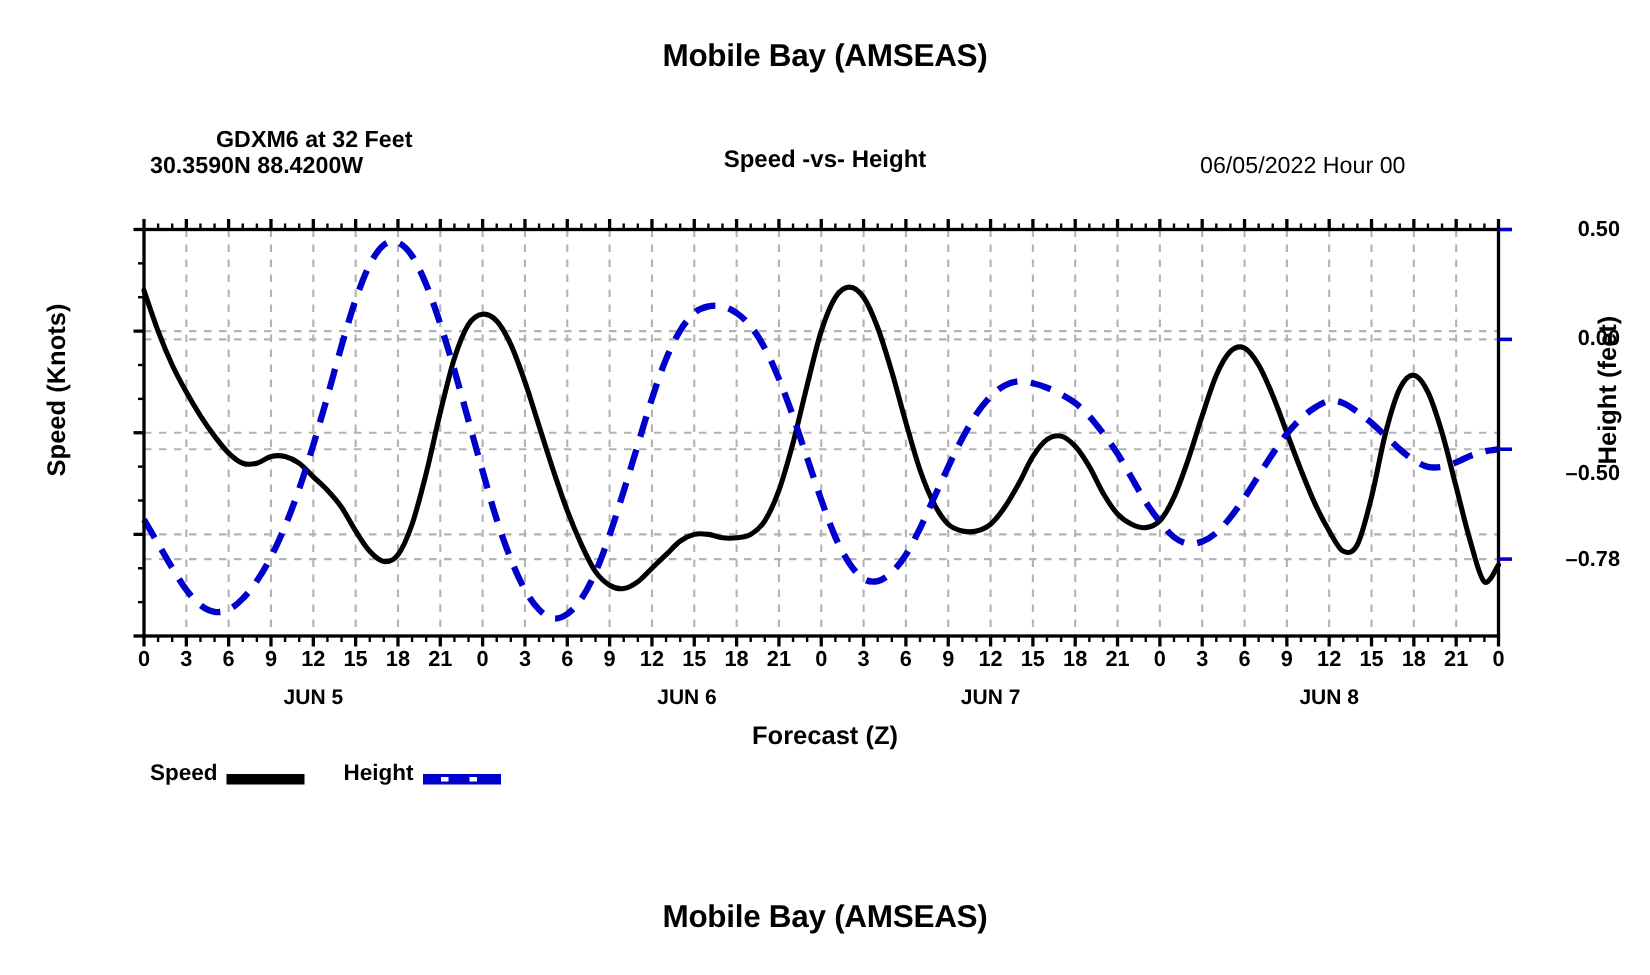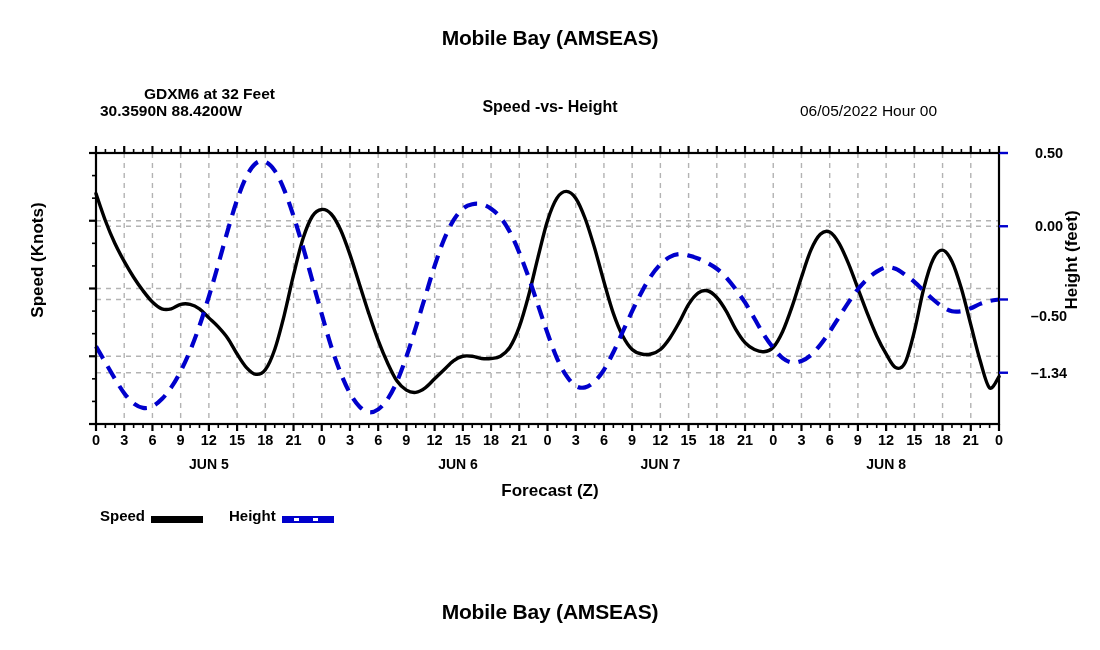--- a/index.html
+++ b/index.html
@@ -73,21 +73,21 @@
   #xlabel {
     left: 350px; top: 481px; width: 400px;
     text-align: center;
     font-size: 17px;
     font-weight: bold;
   }
   .ytick-right {
     position: absolute;
     left: 1018px;
     width: 62px;
-    text-align: center;
+    text-align: right;
     font-size: 14.5px;
     font-weight: bold;
     transform: translateY(-50%);
   }
   .xtick-hour {
     position: absolute;
     top: 432px;
     width: 24px;
     margin-left: -12px;
     text-align: center;
@@ -138,21 +138,21 @@
 <div class="abs" id="station-line1">GDXM6 at 32 Feet</div>
 <div class="abs" id="station-line2">30.3590N  88.4200W</div>
 <div class="abs" id="subtitle">Speed -vs- Height</div>
 <div class="abs" id="runtime">06/05/2022 Hour 00</div>
 
 <div class="abs" id="ylabel-left">Speed (Knots)</div>
 <div class="abs" id="ylabel-right">Height (feet)</div>
 <div class="abs" id="xlabel">Forecast (Z)</div>
 
 <div class="abs" id="tick-layer" style="left:0;top:0;width:1100px;height:650px;">
-    <div class="ytick-right" style="top: 372.73px;">–1.34</div>
+    <div class="ytick-right" style="top: 372.73px;">–0.78</div>
     <div class="ytick-right" style="top: 316px;">–0.50</div>
     <div class="ytick-right" style="top: 226.243px;">0.00</div>
     <div class="ytick-right" style="top: 153px;">0.50</div>
     <div class="xtick-hour" style="left: 96px;">0</div>
     <div class="xtick-hour" style="left: 124.219px;">3</div>
     <div class="xtick-hour" style="left: 152.438px;">6</div>
     <div class="xtick-hour" style="left: 180.656px;">9</div>
     <div class="xtick-hour" style="left: 208.875px;">12</div>
     <div class="xtick-hour" style="left: 237.094px;">15</div>
     <div class="xtick-hour" style="left: 265.312px;">18</div>

